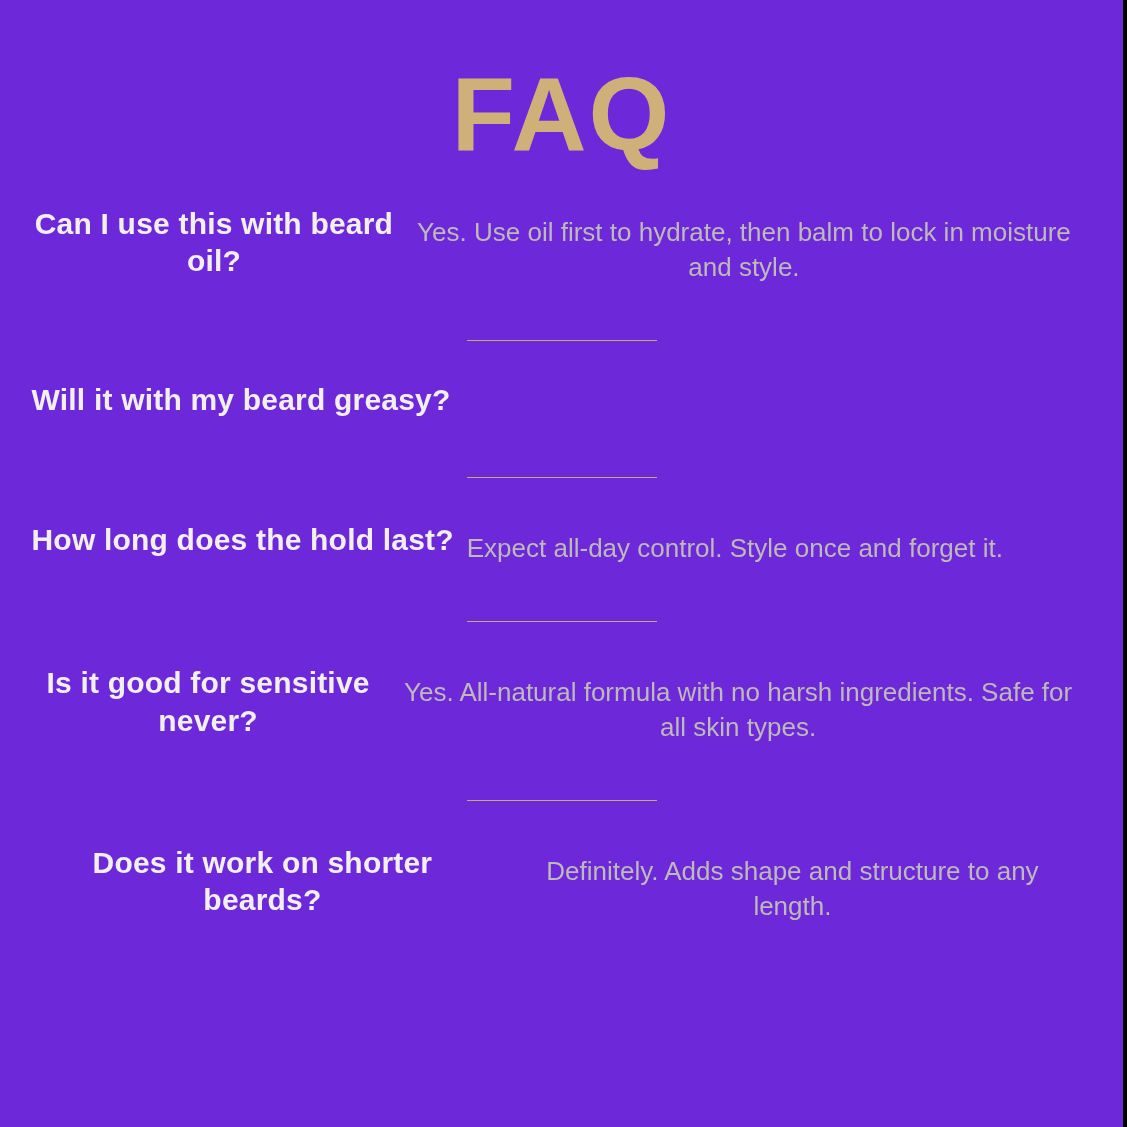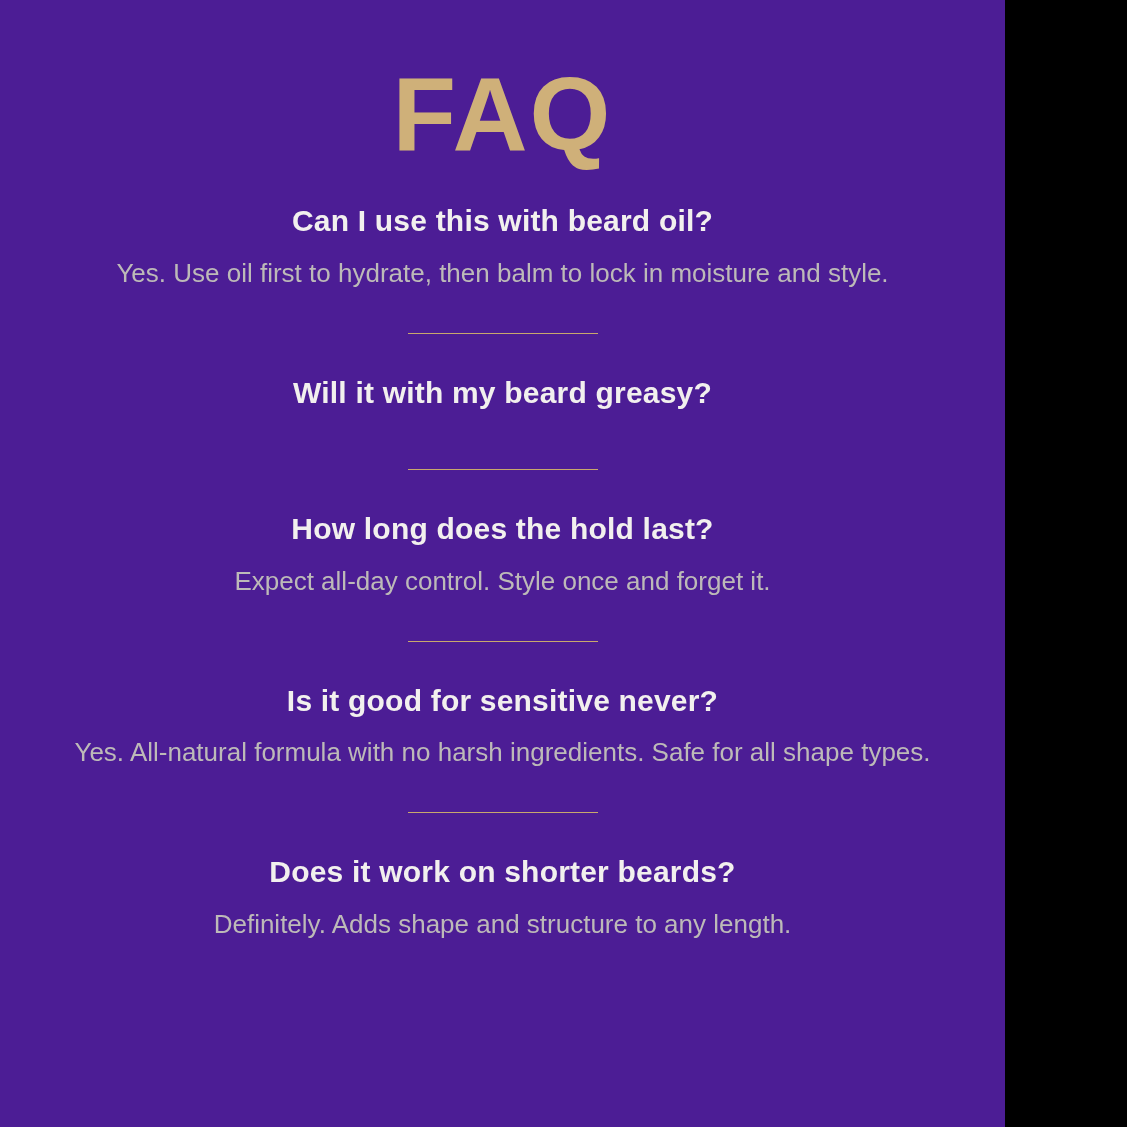--- a/index.html
+++ b/index.html
@@ -8,23 +8,23 @@
     background: #000000;
   }
   body {
     width: 1127px;
     height: 1127px;
     overflow: hidden;
     font-family: "Liberation Sans", sans-serif;
     -webkit-font-smoothing: antialiased;
   }
   .page {
-    width: 1005px;
+    width: 1123px;
     height: 1127px;
-    background: #4c1d95;
+    background: #6d28d9;
     position: relative;
     box-sizing: border-box;
     display: flex;
     flex-direction: column;
     align-items: center;
   }
   .faq-title {
     font-family: "Liberation Sans", sans-serif;
     font-weight: bold;
     font-size: 104px;
@@ -38,41 +38,41 @@
   .faq-list {
     width: 1060px;
     display: flex;
     flex-direction: column;
     align-items: center;
     margin-top: 36px;
   }
   .faq-item {
     width: 100%;
     display: flex;
-    flex-direction: column;
+    flex-direction: row;
     align-items: center;
   }
   .faq-q {
     font-family: "Liberation Sans", sans-serif;
     font-weight: bold;
     font-size: 30px;
     line-height: 1.25;
     color: #f2f0ee;
     text-align: center;
     margin: 0 0 16px 0;
     letter-spacing: 0.2px;
   }
   .faq-a {
     font-family: "Liberation Sans", sans-serif;
     font-weight: normal;
     font-size: 26px;
     line-height: 1.35;
     color: #bdbab8;
     text-align: center;
-    margin: 0;
+    margin: 13px;
     max-width: 990px;
   }
   .divider {
     width: 190px;
     height: 1px;
     background: #c9a86c;
     margin: 42px 0 40px 0;
     border: 0;
   }
 </style>
@@ -100,21 +100,21 @@
 
     <div class="faq-item">
       <div class="faq-q">How long does the hold last?</div>
       <div class="faq-a">Expect all-day control. Style once and forget it.</div>
     </div>
 
     <hr class="divider">
 
     <div class="faq-item">
       <div class="faq-q">Is it good for sensitive never?</div>
-      <div class="faq-a" style="max-width:920px;">Yes. All-natural formula with no harsh ingredients. Safe for all shape types.</div>
+      <div class="faq-a" style="max-width:920px;">Yes. All-natural formula with no harsh ingredients. Safe for all skin types.</div>
     </div>
 
     <hr class="divider">
 
     <div class="faq-item">
       <div class="faq-q">Does it work on shorter beards?</div>
       <div class="faq-a">Definitely. Adds shape and structure to any length.</div>
     </div>
 
   </div>

